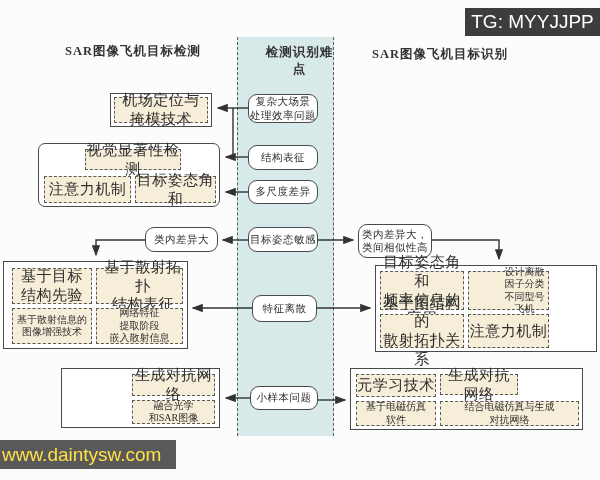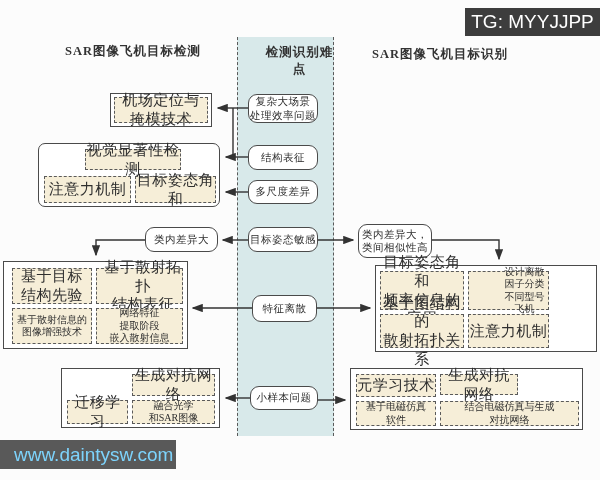--- a/index.html
+++ b/index.html
@@ -17,22 +17,22 @@
   
   .grp{background:#ffffff;border:1.2px solid #4a4a4a;z-index:2;}
   
   .leaf{background:#f6eed8;border:1px dashed #5a5a5a;position:absolute;box-sizing:border-box;
         display:flex;align-items:center;justify-content:center;text-align:center;
         font-size:15px;line-height:1.25;white-space:pre-line;letter-spacing:.5px;}
   .sm{font-size:10px;letter-spacing:0;}
   svg.wires{position:absolute;left:0;top:0;z-index:1;}
   .badge{background:#3d3d3d;color:#fff;font-family:"Liberation Sans","DejaVu Sans",sans-serif;
          font-size:19px;display:flex;align-items:center;justify-content:center;z-index:4;}
-  .wm{background:#595959;color:#7dd3fc;font-family:"Liberation Sans","DejaVu Sans",sans-serif;
-      font-size:19px;display:flex;align-items:center;padding-left:14px;z-index:4;}
+  .wm{background:#595959;color:#fde047;font-family:"Liberation Sans","DejaVu Sans",sans-serif;
+      font-size:19px;display:flex;align-items:center;padding-left:2px;z-index:4;}
 </style>
 </head>
 <body>
 
 <div class="abs band" style="left:237px;top:37px;width:97px;height:399px;"></div>
 
 <svg class="wires" width="600" height="480">
   <defs>
     <marker id="arr" markerWidth="8" markerHeight="6" refX="7" refY="3" orient="auto">
       <path d="M0,0 L8,3 L0,6 z" fill="#333"></path>
@@ -92,21 +92,20 @@
 结构表征</div>
   <div class="leaf sm" style="left:8px;top:46px;width:80px;height:36px;">基于散射信息的
 图像增强技术</div>
   <div class="leaf sm" style="left:92px;top:46px;width:87px;height:36px;">网络特征
 提取阶段
 嵌入散射信息</div>
 </div>
 
 <div class="abs grp" style="left:61px;top:368px;width:159px;height:60px;">
   <div class="leaf" style="left:70px;top:5px;width:83px;height:22px;">生成对抗网络</div>
-  <div class="leaf" style="left:5px;top:31px;width:61px;height:24px;">迁移学习</div>
   <div class="leaf sm" style="left:70px;top:31px;width:83px;height:24px;">融合光学
 和SAR图像</div>
 </div>
 
 <div class="abs grp" style="left:375px;top:265px;width:222px;height:87px;">
   <div class="leaf" style="left:4px;top:5px;width:84px;height:39px;">目标姿态角和
 频率信息的应用</div>
   <div class="leaf sm" style="left:92px;top:5px;width:81px;height:39px;padding-left:32px;">设计离散
 因子分类
 不同型号飞机</div>

